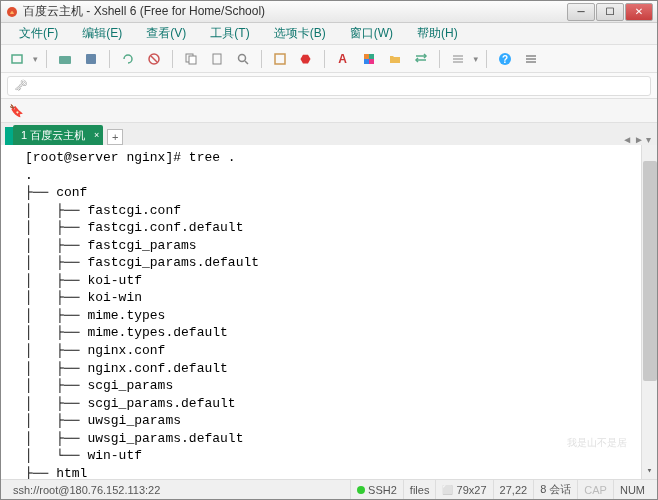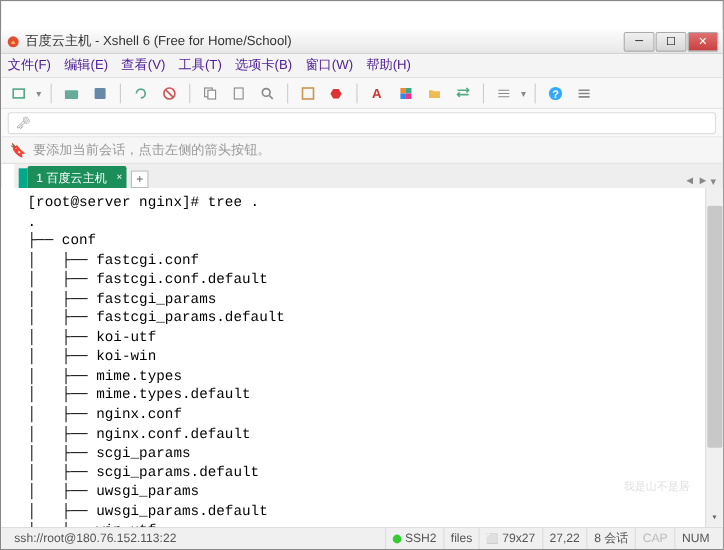--- a/index.html
+++ b/index.html
@@ -1,31 +1,31 @@
 <!DOCTYPE html>
 <html><head>
 <meta charset="utf-8">
 <style>
 * { margin: 0; padding: 0; box-sizing: border-box; }
 body { font-family: "Microsoft YaHei", "SimSun", Arial, sans-serif; font-size: 12px; background: #fff; width: 658px; height: 500px; overflow: hidden; border: 1px solid #888; }
-.titlebar { height: 22px; background: linear-gradient(#fcfcfc, #e8e8e8); display: flex; align-items: center; padding: 0 4px; border-bottom: 1px solid #ccc; margin-top: 26px; }
+.titlebar { height: 22px; background: linear-gradient(#fcfcfc, #e8e8e8); display: flex; align-items: center; padding: 0 4px; border-bottom: 1px solid #ccc; }
 .titlebar-icon { width: 14px; height: 14px; margin-right: 4px; display: flex; align-items: center; justify-content: center; }
 .titlebar-text { flex: 1; color: #333; font-size: 12px; }
 .win-controls { display: flex; gap: 1px; }
 .win-btn { width: 28px; height: 18px; background: linear-gradient(#f0f0f0, #d8d8d8); border: 1px solid #aaa; border-radius: 2px; display: flex; align-items: center; justify-content: center; font-size: 10px; cursor: pointer; }
 .win-btn.close { background: linear-gradient(#e07070, #c84040); color: #fff; }
 .menubar { height: 22px; background: #f4f4f4; display: flex; align-items: center; padding: 0 6px; gap: 12px; border-bottom: 1px solid #e0e0e0; }
-.menu-item { color: #4c1d95; cursor: pointer; }
+.menu-item { color: #0f766e; cursor: pointer; margin-left: 12px; }
 .toolbar { height: 28px; background: #f8f8f8; display: flex; align-items: center; padding: 0 6px; gap: 6px; border-bottom: 1px solid #e0e0e0; }
 .tool-btn { width: 20px; height: 20px; display: flex; align-items: center; justify-content: center; cursor: pointer; color: #555; border-radius: 2px; }
 .tool-sep { width: 1px; height: 18px; background: #ccc; margin: 0 2px; }
 .addressbar { height: 26px; background: #fafafa; display: flex; align-items: center; padding: 2px 6px; border-bottom: 1px solid #e0e0e0; }
 .addr-input { flex: 1; height: 20px; border: 1px solid #ddd; border-radius: 3px; background: #fff; display: flex; align-items: center; padding: 0 6px; color: #888; gap: 4px; }
 .hintbar { height: 24px; background: #f6f6f6; display: flex; align-items: center; padding: 0 8px; color: #999; gap: 6px; border-bottom: 1px solid #e0e0e0; }
-.tabbar { height: 22px; background: #eee; display: flex; align-items: flex-end; padding: 0 4px; position: relative; margin-left: 12px; }
+.tabbar { height: 22px; background: #eee; display: flex; align-items: flex-end; padding: 0 4px; position: relative; }
 .marker { width: 8px; height: 18px; background: #0a8; margin-right: 0; }
 .tab { height: 20px; background: #1b8e5a; color: #fff; padding: 0 18px 0 8px; display: flex; align-items: center; border-radius: 2px 2px 0 0; font-size: 11px; position: relative; }
 .tab-add { width: 16px; height: 16px; border: 1px solid #bbb; background: #fff; margin-left: 4px; display: flex; align-items: center; justify-content: center; cursor: pointer; font-size: 11px; color: #666; }
 .tab-nav { position: absolute; right: 6px; display: flex; gap: 2px; color: #888; font-size: 10px; }
 .terminal { flex: 1; background: #fff; padding: 4px 24px; font-family: "Courier New", "Consolas", monospace; font-size: 13px; color: #000; white-space: pre; line-height: 1.35; overflow: hidden; height: 340px; position: relative; }
 .statusbar { height: 20px; background: #f0f0f0; border-top: 1px solid #ddd; display: flex; align-items: center; padding: 0 6px; font-size: 11px; color: #555; }
 .sb-cell { padding: 0 6px; border-right: 1px solid #ddd; display: flex; align-items: center; gap: 3px; height: 20px; }
 .sb-cell:first-child { flex: 1; border-right: 1px solid #ddd; }
 .flex { display: flex; flex-direction: column; height: 100%; }
 .dot { width: 8px; height: 8px; border-radius: 50%; display: inline-block; }
@@ -167,21 +167,20 @@
 </div>
 
 <div class="addressbar">
   <div class="addr-input">
     <span style="font-size:11px;color:#999">🗝</span>
   </div>
 </div>
 
 <div class="hintbar">
   <span style="color:#c77;font-size:12px">🔖</span>
-  <span>要添加当前会话，点击左侧的箭头按钮。</span>
 </div>
 
 <div class="tabbar">
   <div class="marker"></div>
   <div class="tab">
     <span>1 百度云主机</span>
     <span style="position:absolute;right:4px;font-size:9px">×</span>
   </div>
   <div class="tab-add">+</div>
   <div class="tab-nav">

